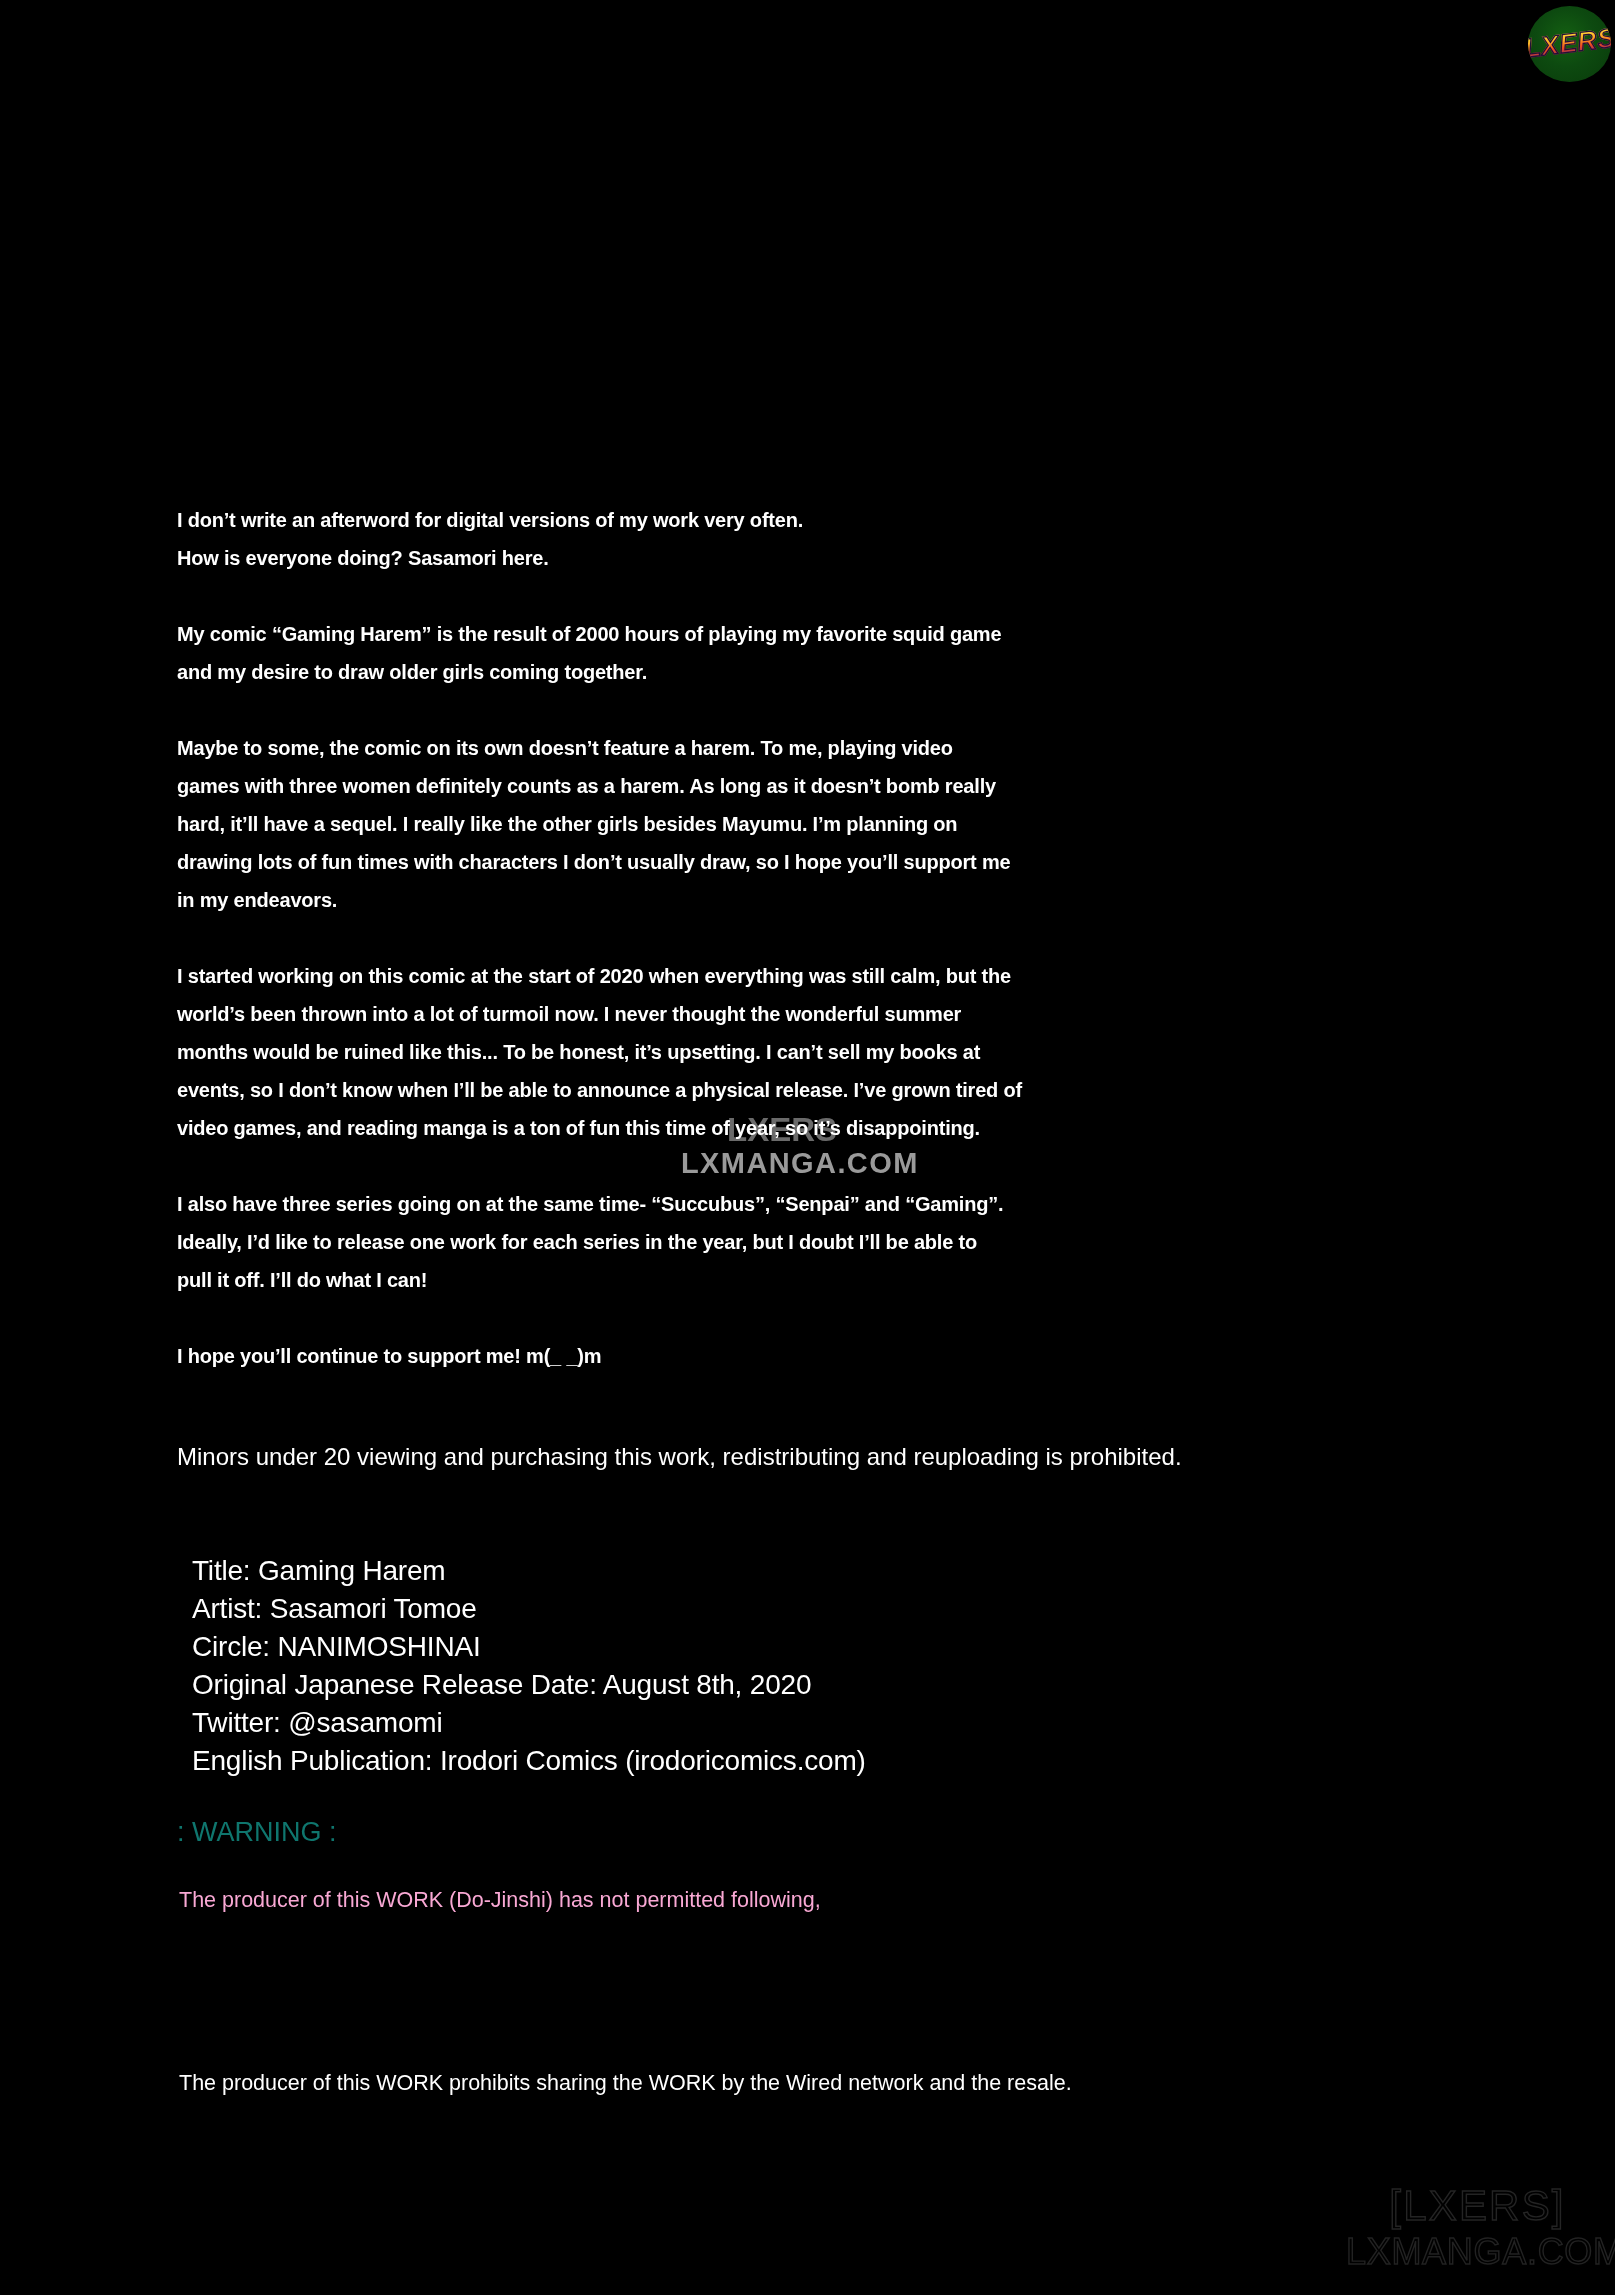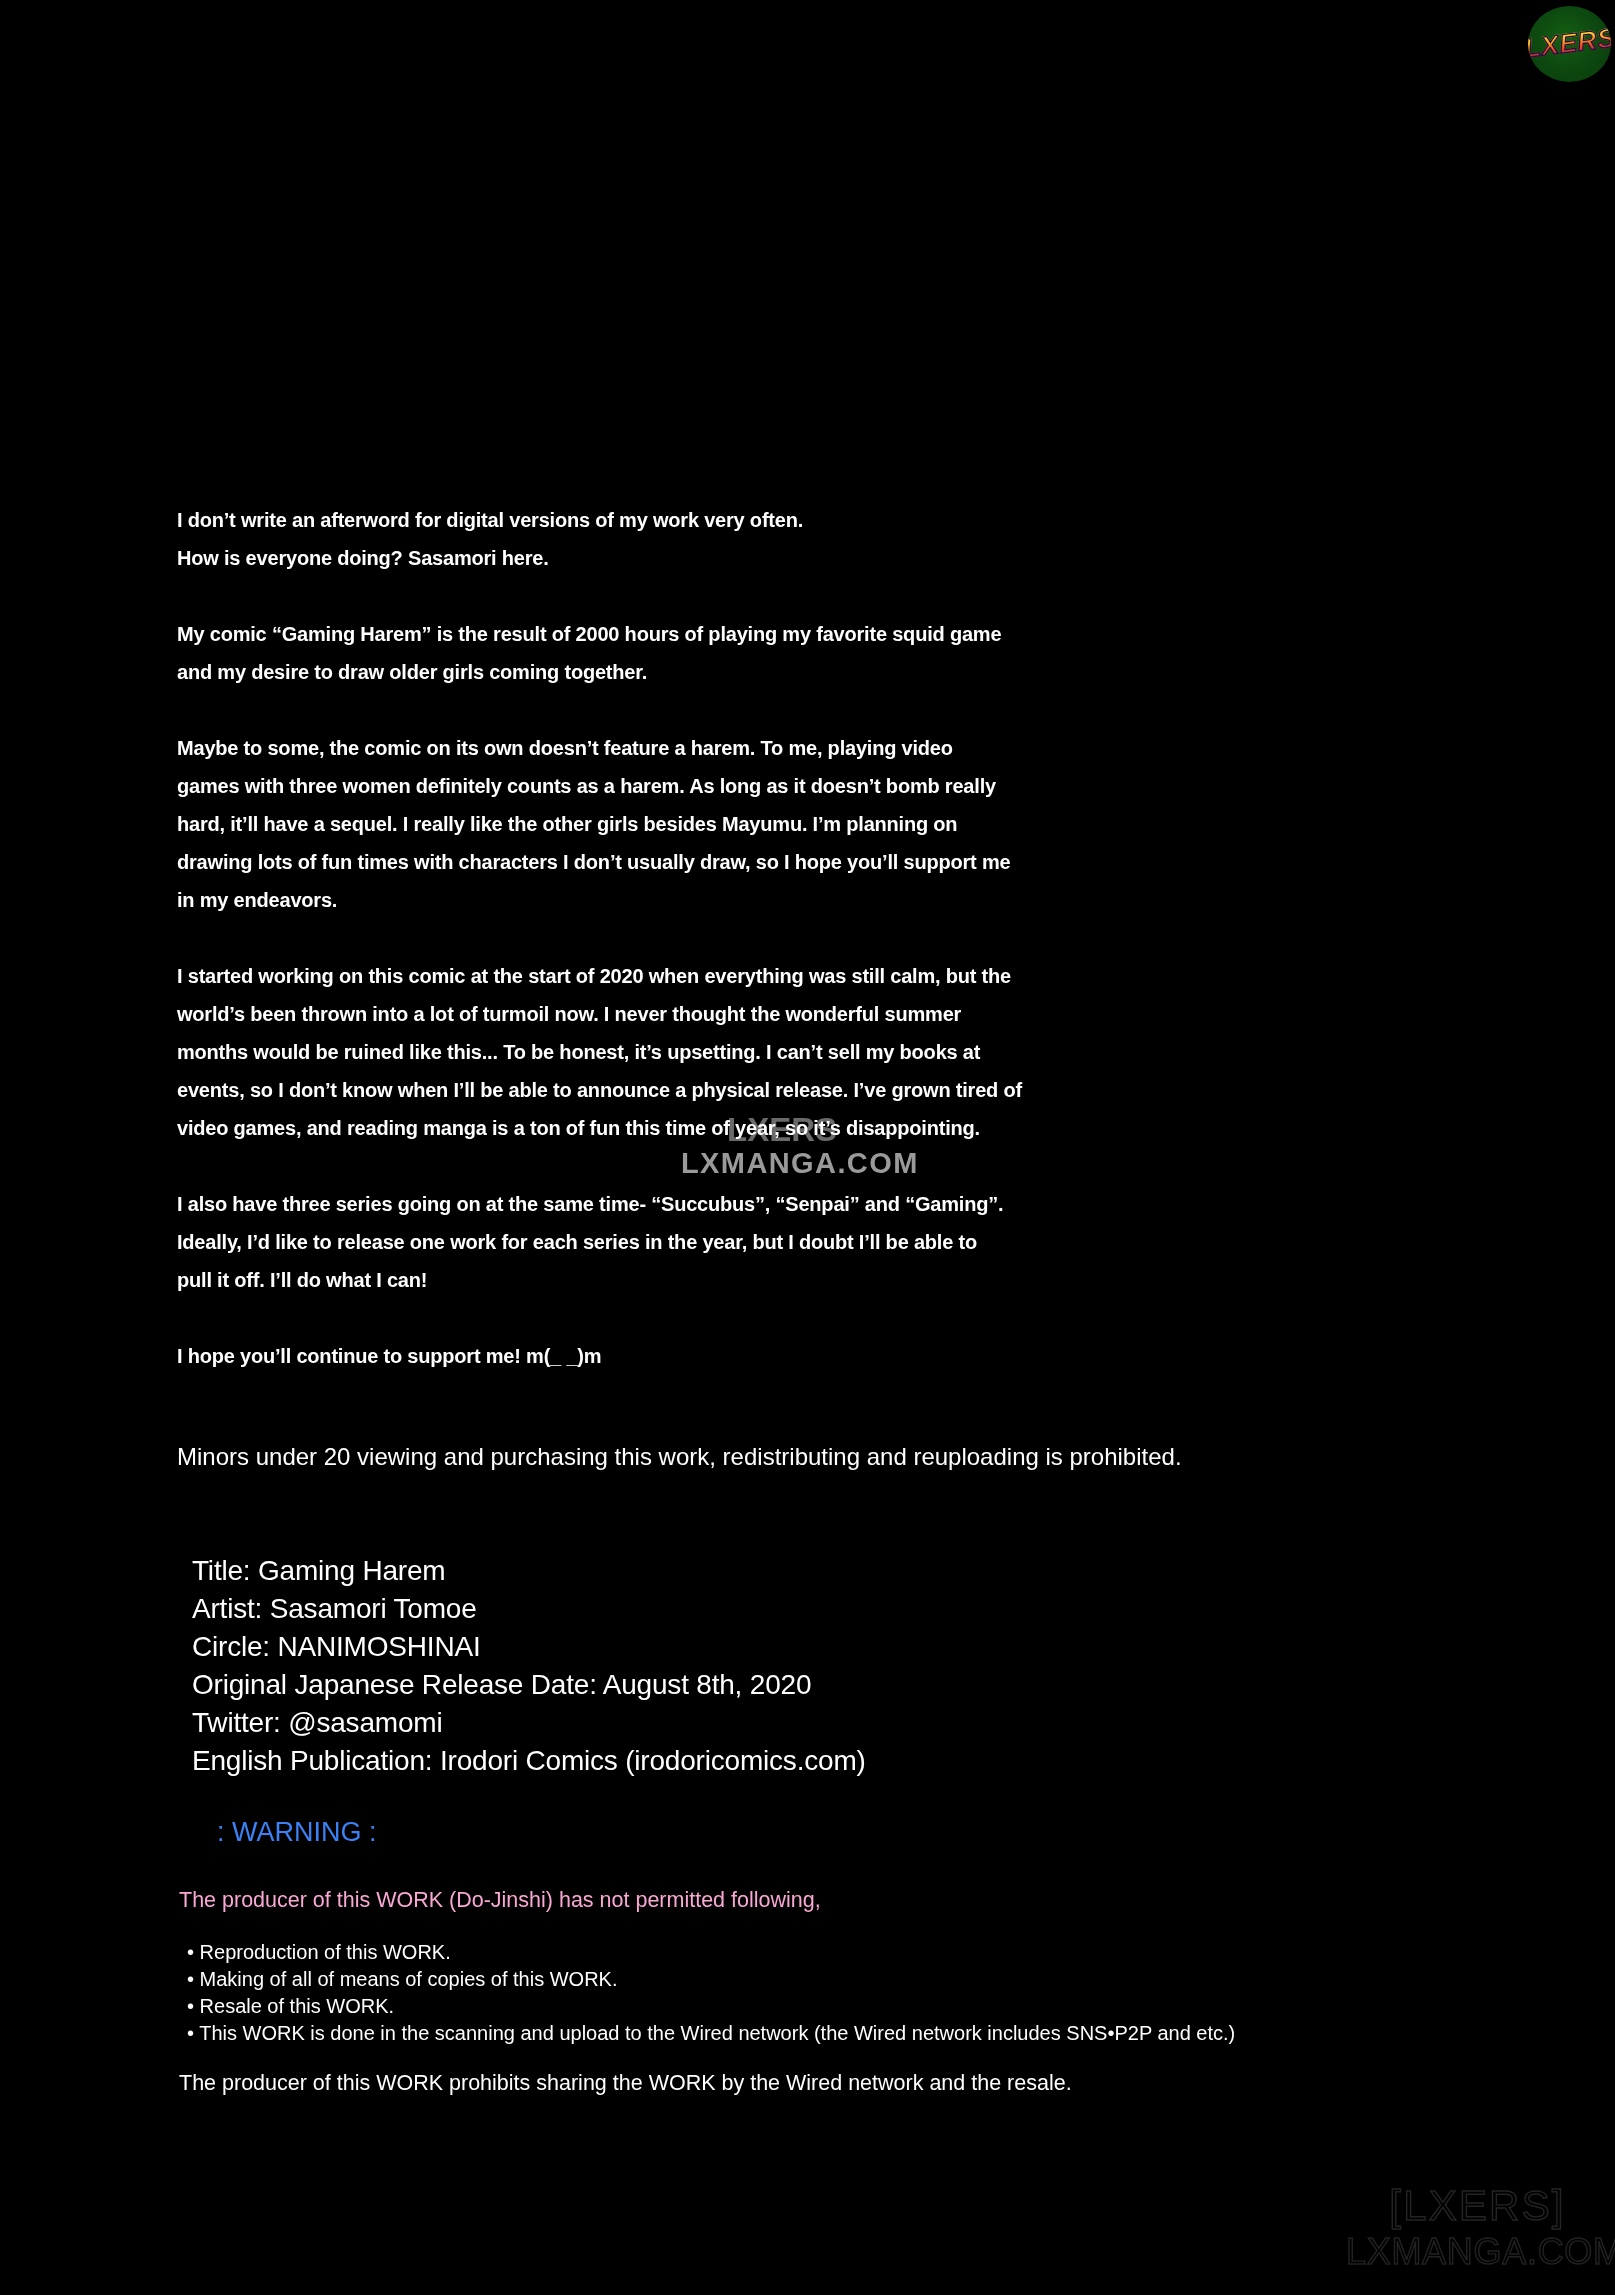--- a/index.html
+++ b/index.html
@@ -103,23 +103,22 @@
     color: #ffffff;
   }
 
   
   .warning-heading {
     position: absolute;
     left: 177px;
     top: 1816px;
     font-size: 27px;
     line-height: 33px;
-    color: #3b82f6;
-    white-space: pre;
-    margin-left: 40px;
+    color: #0f766e;
+    white-space: pre;
   }
   .warning-intro {
     position: absolute;
     left: 179px;
     top: 1887px;
     font-size: 21.5px;
     line-height: 27px;
     color: #f9a8d4;
     white-space: pre;
   }
@@ -209,24 +208,20 @@
 Artist: Sasamori Tomoe
 Circle: NANIMOSHINAI
 Original Japanese Release Date: August 8th, 2020
 Twitter: @sasamomi
 English Publication: Irodori Comics (irodoricomics.com)</div>
 
   <div class="warning-heading">: WARNING :</div>
 
   <div class="warning-intro">The producer of this WORK (Do-Jinshi) has not permitted following,</div>
 
-  <div class="warning-items">• Reproduction of this WORK.
-• Making of all of means of copies of this WORK.
-• Resale of this WORK.
-• This WORK is done in the scanning and upload to the Wired network (the Wired network includes SNS•P2P and etc.)</div>
 
   <div class="warning-footer">The producer of this WORK prohibits sharing the WORK by the Wired network and the resale.</div>
 
   <div class="wm-bottom">
     <div class="line1">[LXERS]</div>
     <div class="line2">LXMANGA.COM</div>
   </div>
 
 </div>
 

